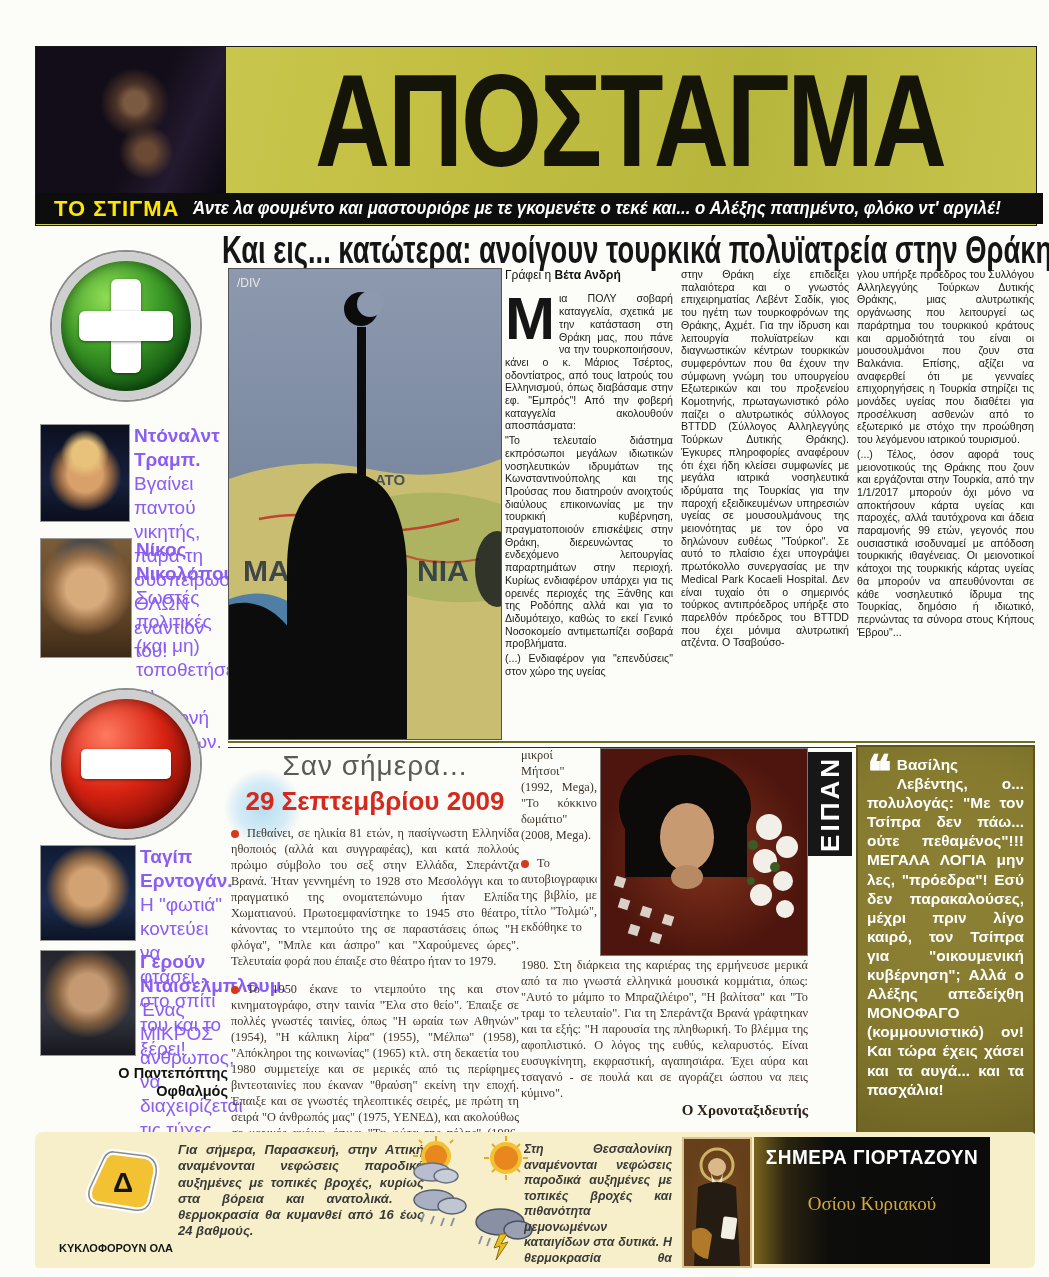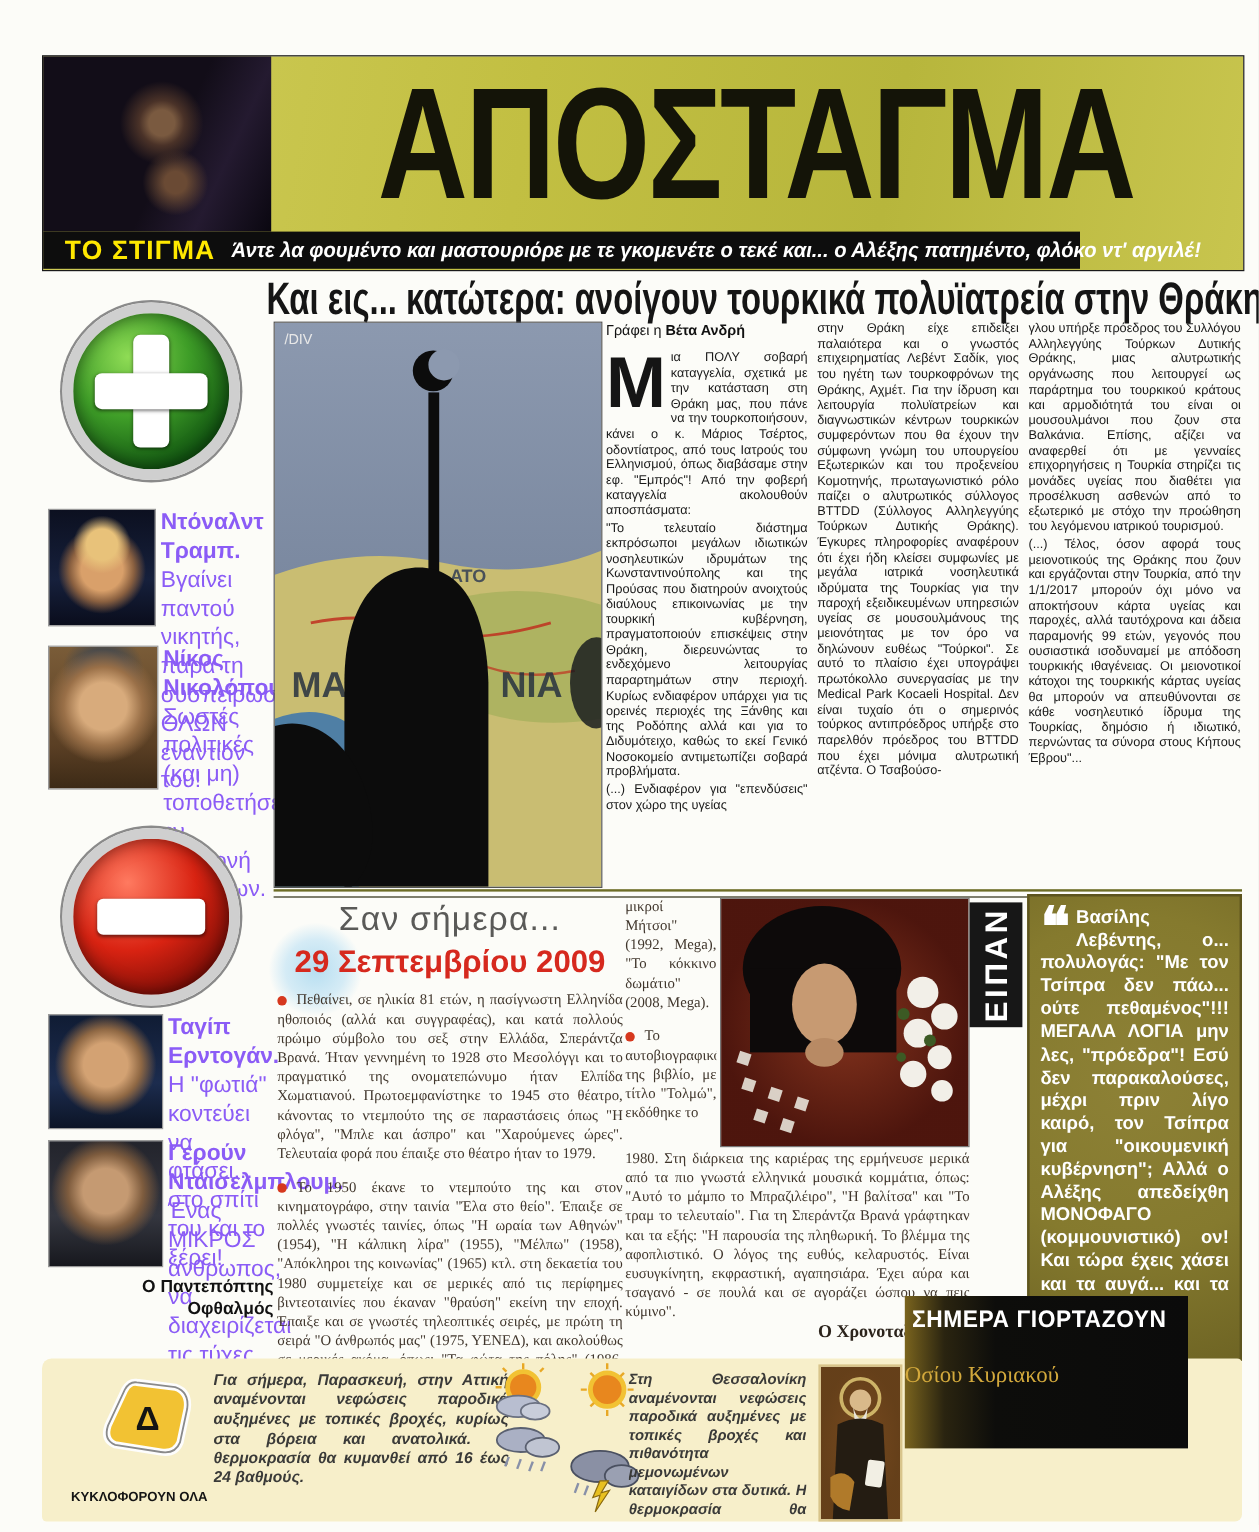--- a/index.html
+++ b/index.html
@@ -7,21 +7,21 @@
   .abs{position:absolute;}
 
   
   #banner{left:35px;top:46px;width:1000px;height:178px;background:linear-gradient(100deg,#cfcc58 0%,#c2bf42 40%,#b7b63c 70%,#c8c54e 100%);border:1px solid #1a1a1a;text-decoration:underline;}
   #banner-photo{left:0;top:0;width:190px;height:146px;background:
     radial-gradient(circle at 52% 38%, #7a5a40 0 8%, #4a3228 14%, transparent 26%),
     radial-gradient(circle at 58% 72%, #6a4a34 0 6%, transparent 18%),
     linear-gradient(115deg,#120d18 55%,#241a30 75%,#0a0710 100%);}
   #banner-title{left:190px;top:0;width:808px;height:146px;display:flex;align-items:center;justify-content:center;}
   #banner-title span{font-size:100px;font-weight:700;color:#141408;letter-spacing:-2px;transform:scale(1.04,1.32);white-space:nowrap;}
-  #banner-strip{left:0;top:146px;width:864px;height:31px;background:#0d0d0d;display:flex;align-items:center;}
+  #banner-strip{left:0;top:146px;width:1007px;height:31px;background:#0d0d0d;display:flex;align-items:center;}
   #stigma{color:#ffe800;font-weight:700;font-size:22px;letter-spacing:1px;padding:0 14px 0 18px;white-space:nowrap;}
   #strip-text{color:#fff;font-weight:700;font-style:italic;font-size:17.5px;white-space:nowrap;transform:scaleX(.96);transform-origin:left;}
 
   
   #headline{left:222px;top:229px;width:813px;height:40px;overflow:visible;}
   #headline span{display:inline-block;font-size:38px;font-weight:700;color:#151515;white-space:nowrap;transform:scaleX(.72);transform-origin:left;letter-spacing:0;}
 
   
   .ball{border-radius:50%;}
   #plus-ball{left:52px;top:252px;width:130px;height:130px;border:9px solid #cfcfcf;box-shadow:0 0 0 2px #8a8a8a, inset 0 0 14px rgba(0,0,0,.5);background:radial-gradient(circle at 35% 28%,#8fdc55 0%,#3f9e28 40%,#135812 75%,#0a3a0a 100%);}
@@ -90,21 +90,21 @@
   #quote-glyph{float:left;font-size:46px;line-height:34px;padding-right:5px;color:#fff;font-family:"DejaVu Serif",serif;}
 
   
   #footer{left:35px;top:1132px;width:1000px;height:136px;background:#f7efca;border-radius:8px 4px 6px 4px;}
   #sign-label{left:46px;top:1222px;width:140px;text-align:center;font-size:11px;font-weight:700;color:#141414;line-height:1.25;margin-top:20px;}
   .forecast{font-size:13px;font-weight:700;font-style:italic;color:#3a3a38;line-height:1.25;text-align:justify;}
   #athens{left:178px;top:1142px;width:246px;height:118px;overflow:hidden;}
   #thess{left:524px;top:1142px;width:148px;height:122px;overflow:hidden;z-index:3;font-size:12.4px;}
   #wicons{left:408px;top:1134px;width:130px;height:130px;z-index:1;}
   #saint{left:682px;top:1137px;width:66px;height:127px;border:2px solid #d8c48a;}
-  #celebrate{left:754px;top:1080px;width:236px;height:127px;background:linear-gradient(90deg,#7a641e 0%,#2a2410 14%,#0d0d0b 32%,#0b0b0b 100%);text-align:left;}
+  #celebrate{left:754px;top:1137px;width:236px;height:127px;background:linear-gradient(90deg,#7a641e 0%,#2a2410 14%,#0d0d0b 32%,#0b0b0b 100%);text-align:center;}
   #celebrate-header{color:#fff;font-weight:700;font-size:20px;letter-spacing:.5px;margin-top:9px;transform:scaleX(.95);}
   #celebrate-names{margin-top:22px;font-family:"Liberation Serif",serif;font-weight:400;font-size:19px;color:#d3a93c;line-height:1.35;}
 
   svg text{font-family:"Liberation Sans",sans-serif;}
 </style>
 </head>
 <body>
 
 <div id="page">
 

